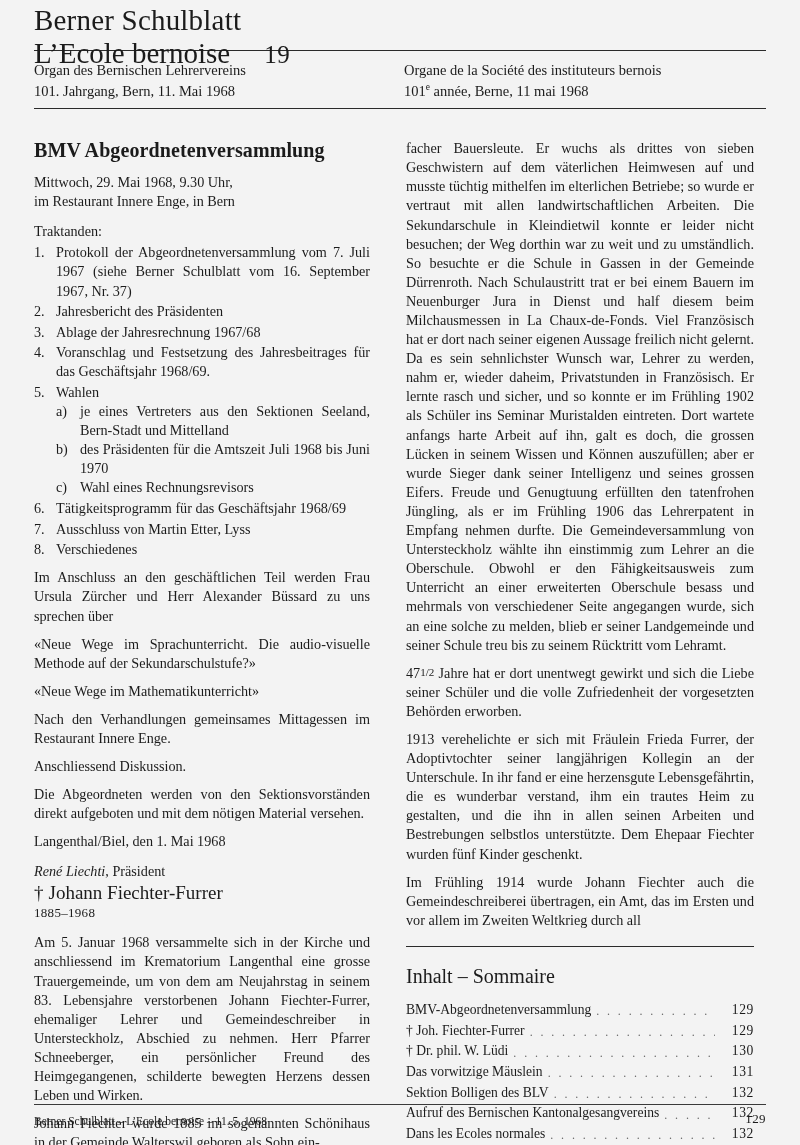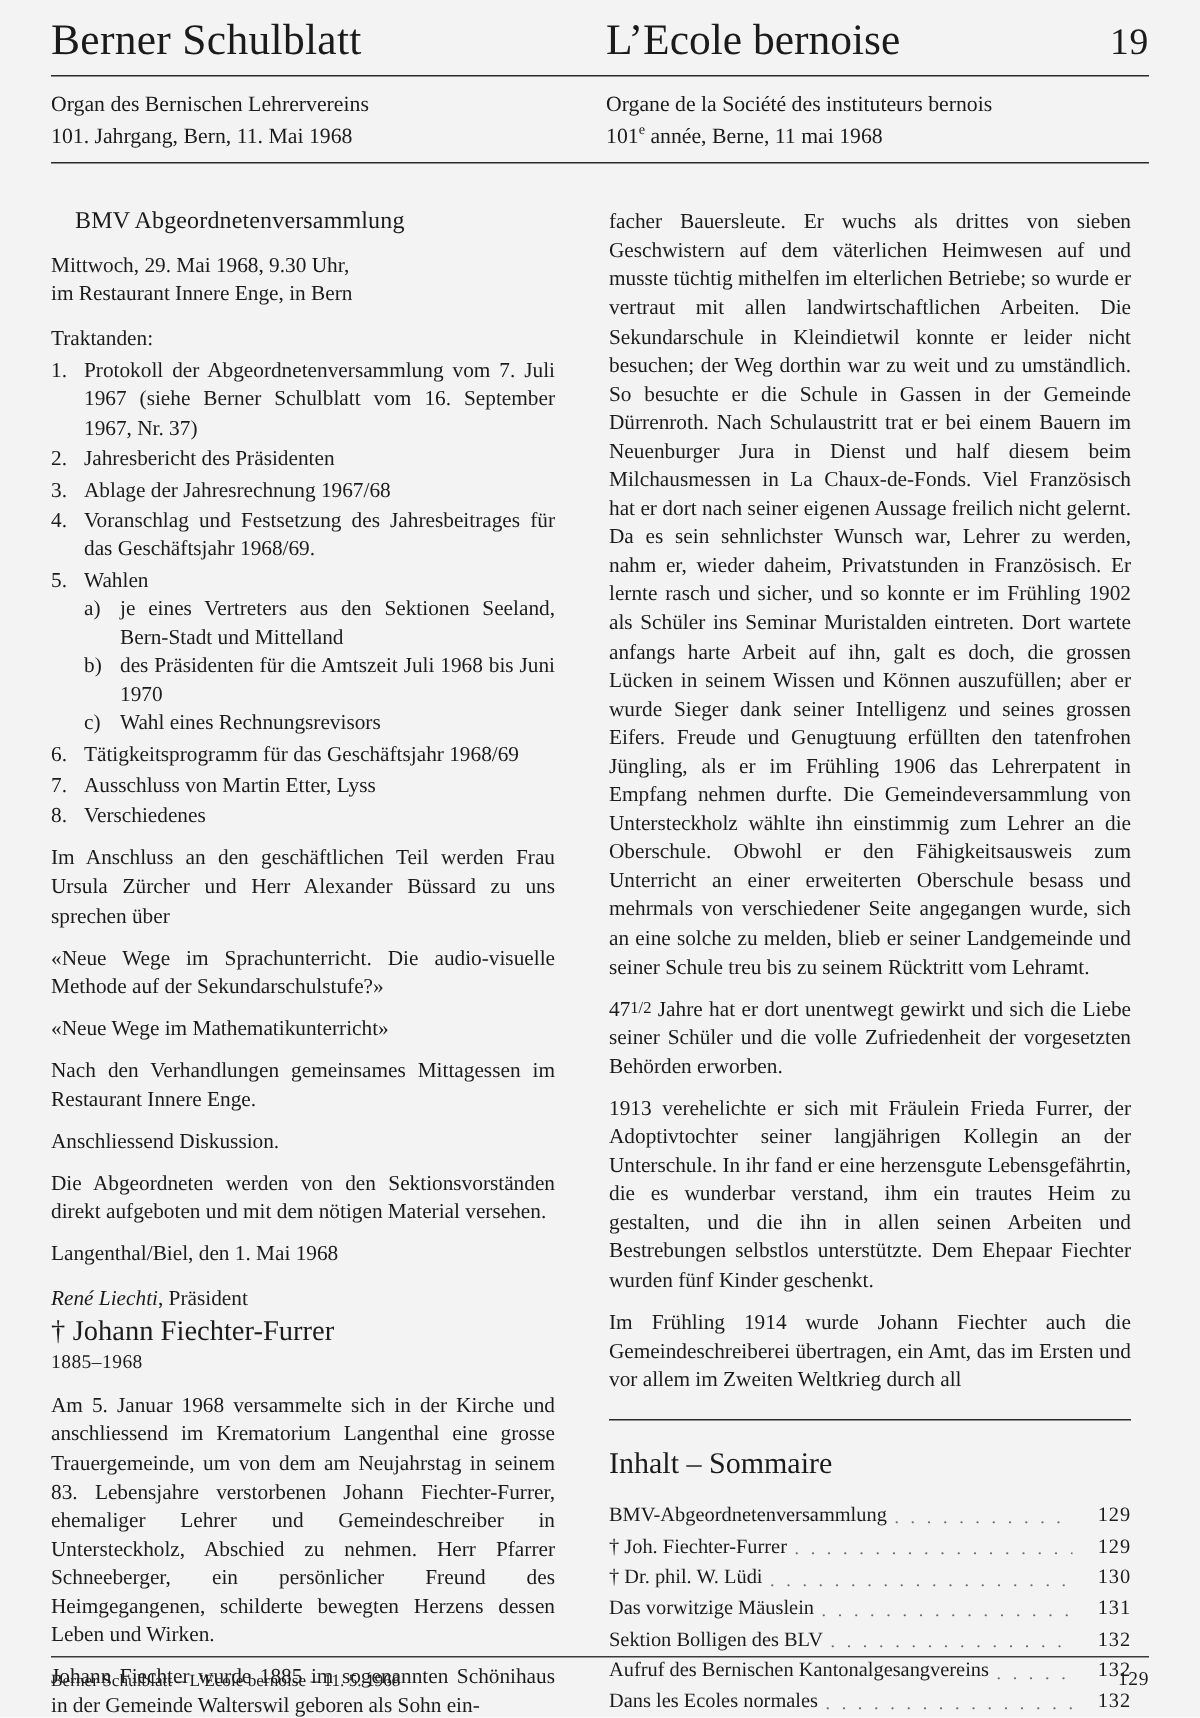--- a/index.html
+++ b/index.html
@@ -16,23 +16,24 @@
     width: 800px;
     height: 1145px;
     background: #f3f3f3;
     box-sizing: border-box;
     padding: 0 34px;
     overflow: hidden;
   }
   
   .masthead {
     display: flex;
-    align-items: center;
+    align-items: flex-start;
     padding-top: 4px;
     height: 46px;
+    flex-direction: column;
   }
   .masthead-left {
     width: 370px;
     font-size: 29px;
     letter-spacing: 0.2px;
   }
   .masthead-right {
     flex: 1;
     font-size: 29px;
     display: flex;
@@ -72,23 +73,23 @@
     height: 895px;
   }
   .col {
     width: 348px;
     box-sizing: border-box;
   }
   .col.left { padding-right: 12px; }
   .col.right { margin-left: 24px; }
 
   h1.section-title {
-    font-size: 16px;
-    font-weight: normal;
-    margin: 0 0 11px 16px;
+    font-size: 20px;
+    font-weight: bold;
+    margin: 0 0 11px 0;
     letter-spacing: 0.1px;
   }
   h2.obit-title {
     font-size: 19px;
     font-weight: normal;
     margin: 0 0 1px 0;
   }
   .obit-dagger { margin-right: 5px; }
   .obit-dates {
     font-size: 13px;

